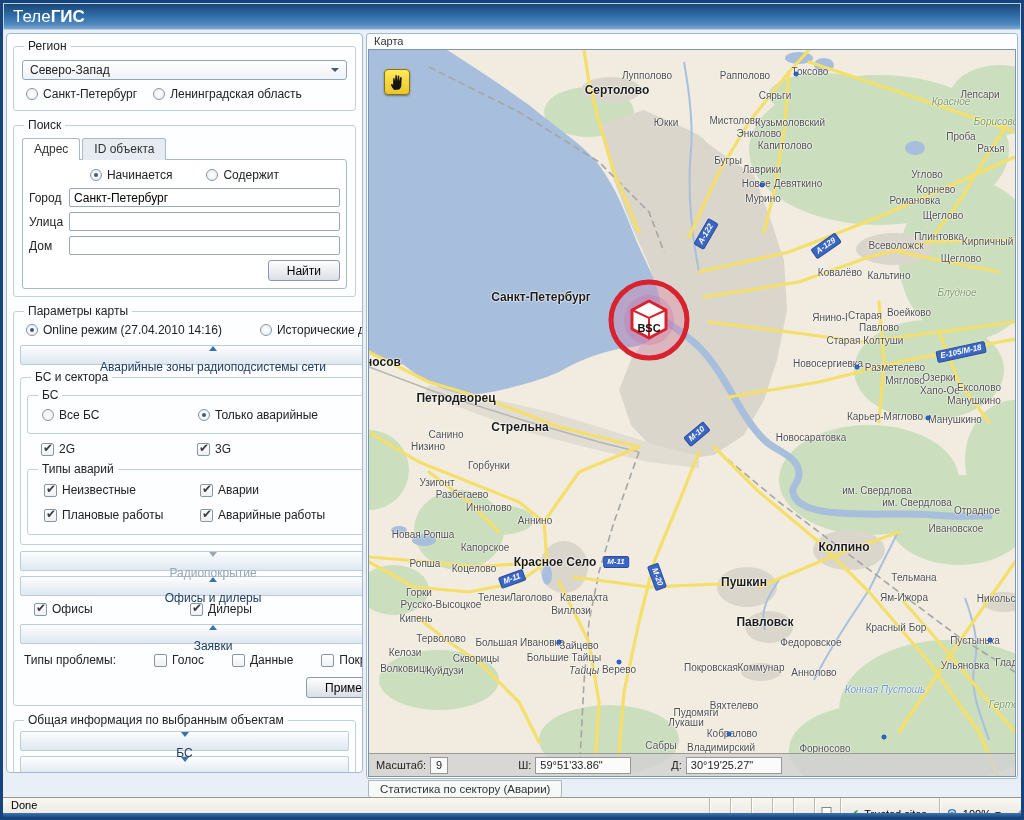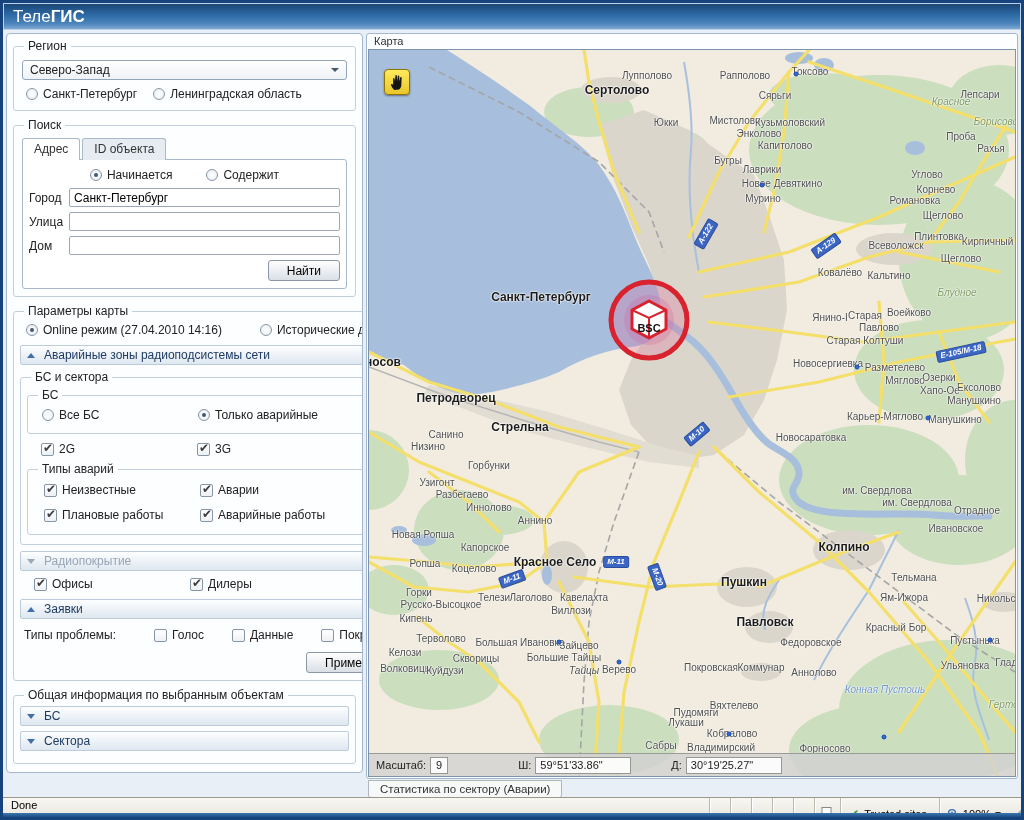--- a/index.html
+++ b/index.html
@@ -54,21 +54,21 @@
   .frow label { width:40px; flex:none; }
   .frow input { flex:1; height:19px; border:1px solid #99A9BA; border-radius:2px;
     padding:0 4px; font:12px "Liberation Sans", sans-serif; }
   .btnrow { display:flex; justify-content:flex-end; margin-top:4px; }
   .btn { height:21px; padding:0 18px; background:linear-gradient(#FEFEFE,#DADFE6);
     border:1px solid #8C98A8; border-radius:3px; font:12px "Liberation Sans", sans-serif; }
 
   
   .acc { display:flex; align-items:center; height:20px;
     background:linear-gradient(#FDFEFF,#DEE7F0); border:1px solid #BDCBDA; border-radius:2px;
-    padding:0 6px; color:#1F3B63; gap:9px; margin-bottom:5px; }
+    padding:0 6px; color:#1F3B63; gap:9px; margin-bottom:5px;flex-direction:column; }
   .acc .sp { flex:1; }
   .acc.dis { color:#98A6B6; }
   .chev { width:0; height:0; flex:none; }
   .chev.up { border-bottom:5px solid #3E6FA8; border-left:4px solid transparent; border-right:4px solid transparent; }
   .chev.down { border-top:5px solid #3E6FA8; border-left:4px solid transparent; border-right:4px solid transparent; }
   .acc.dis .chev.down { border-top-color:#9AA8B8; }
 
   .cols2 { display:grid; grid-template-columns:156px 1fr; row-gap:11px; padding:3px 10px 5px; }
   .probrow { display:flex; align-items:flex-end; gap:26px; padding:4px 4px 6px; }
   .probrow .plabel { margin-right:12px; }
@@ -266,20 +266,26 @@
         </fieldset>
       </fieldset>
 
       <div class="acc dis">
         <span class="chev down"></span>
         <span>Радиопокрытие</span>
         <span class="sp"></span>
 
       </div>
 
+      <div class="acc">
+        <span class="chev up"></span>
+        <span>Офисы и дилеры</span>
+        <span class="sp"></span>
+
+      </div>
       <div class="cols2" style="row-gap:0; padding:1px 14px 8px;">
           <label class="opt">
             <span class="cb on"></span>
             <span>Офисы</span>
           </label>
           <label class="opt">
             <span class="cb on"></span>
             <span>Дилеры</span>
           </label>
         </div>

